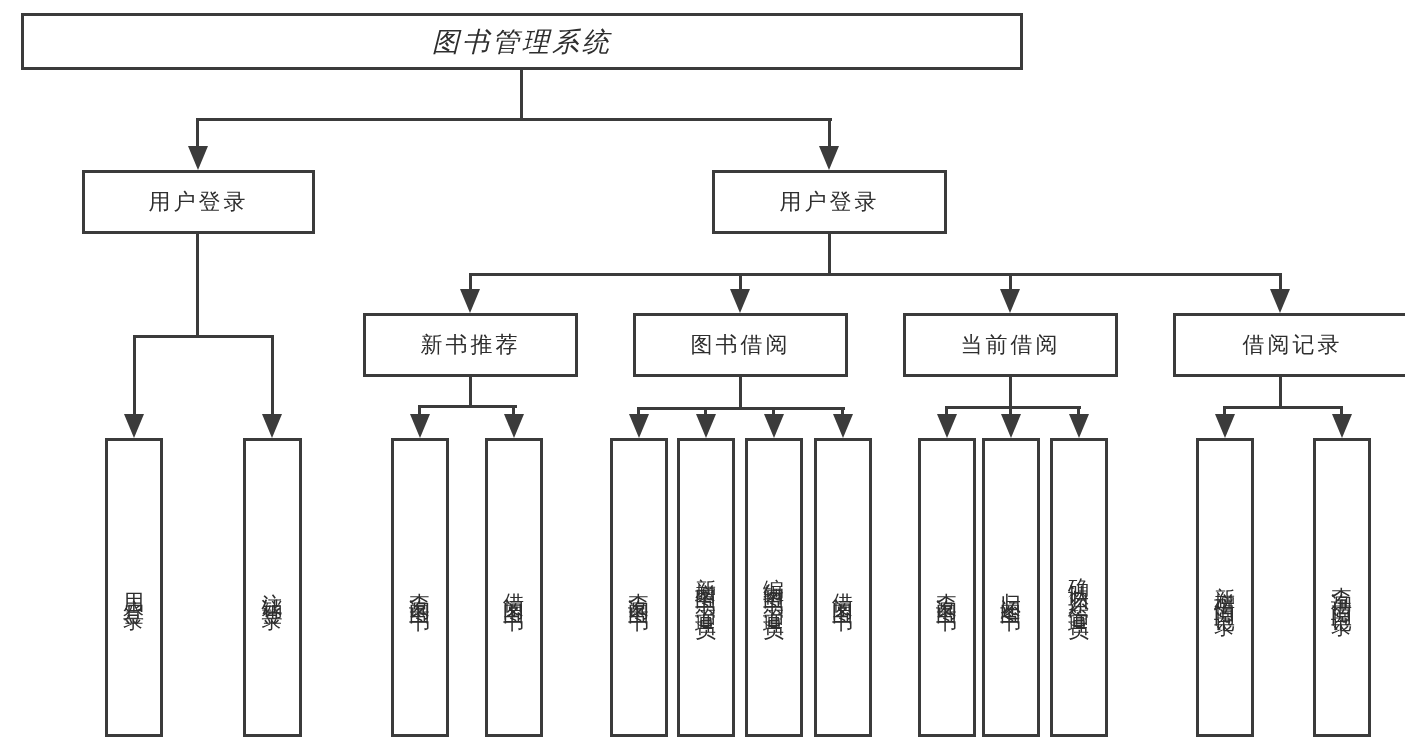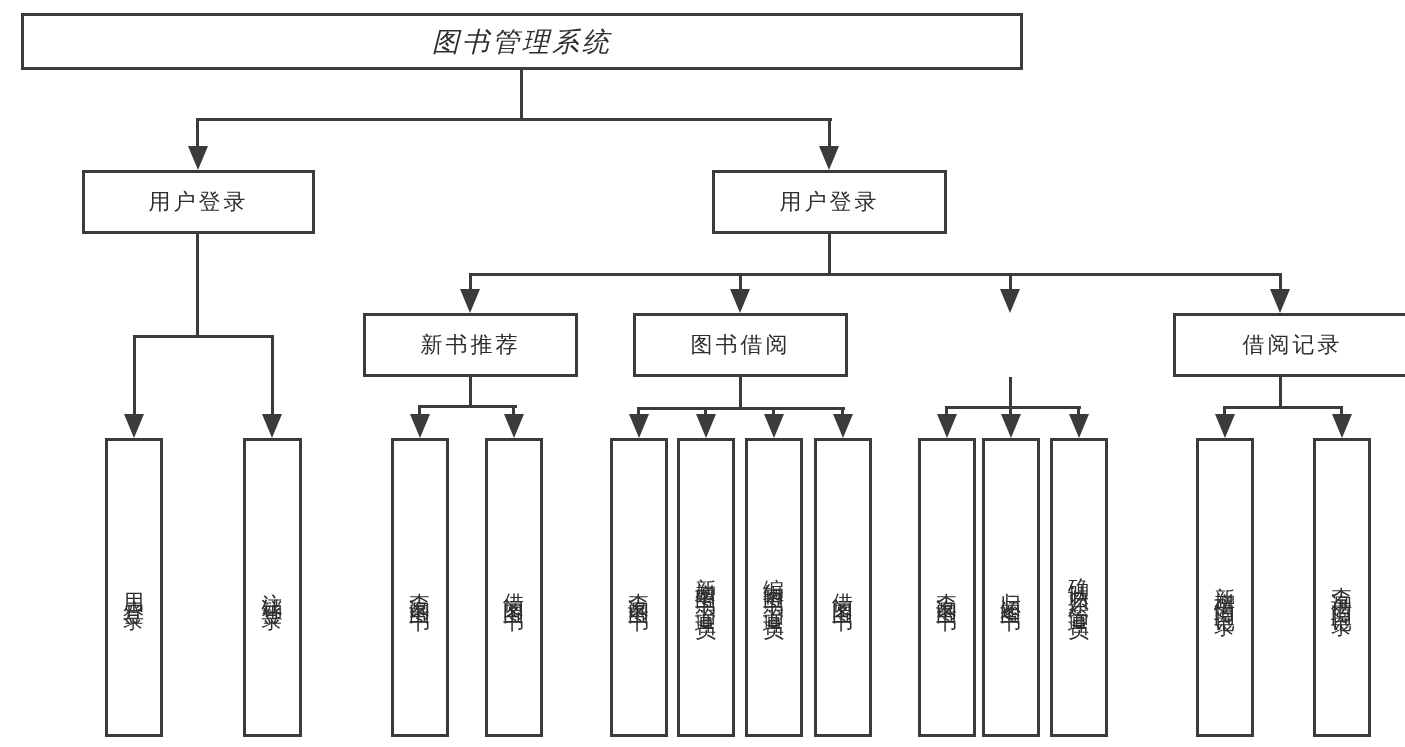--- a/index.html
+++ b/index.html
@@ -107,20 +107,23 @@
   <div class="arrow" style="left:1000px;top:289px"></div>
   <div class="line" style="left:1279px;top:273px;width:3px;height:22px"></div>
   <div class="arrow" style="left:1270px;top:289px"></div>
 
   <div class="box h" style="left:633px;top:313px;width:215px;height:64px">
     <span>图书借阅</span>
   </div>
   <div class="box h" style="left:363px;top:313px;width:215px;height:64px">
     <span>新书推荐</span>
   </div>
+  <div class="box h" style="left:903px;top:313px;width:215px;height:64px">
+    <span>当前借阅</span>
+  </div>
   <div class="box h" style="left:1173px;top:313px;width:239px;height:64px">
     <span>借阅记录</span>
   </div>
 
   <div class="line" style="left:469px;top:377px;width:3px;height:31px"></div>
   <div class="line" style="left:418px;top:405px;width:99px;height:3px"></div>
   <div class="line" style="left:418px;top:405px;width:3px;height:15px"></div>
   <div class="arrow" style="left:410px;top:414px"></div>
   <div class="line" style="left:512px;top:405px;width:3px;height:15px"></div>
   <div class="arrow" style="left:504px;top:414px"></div>

